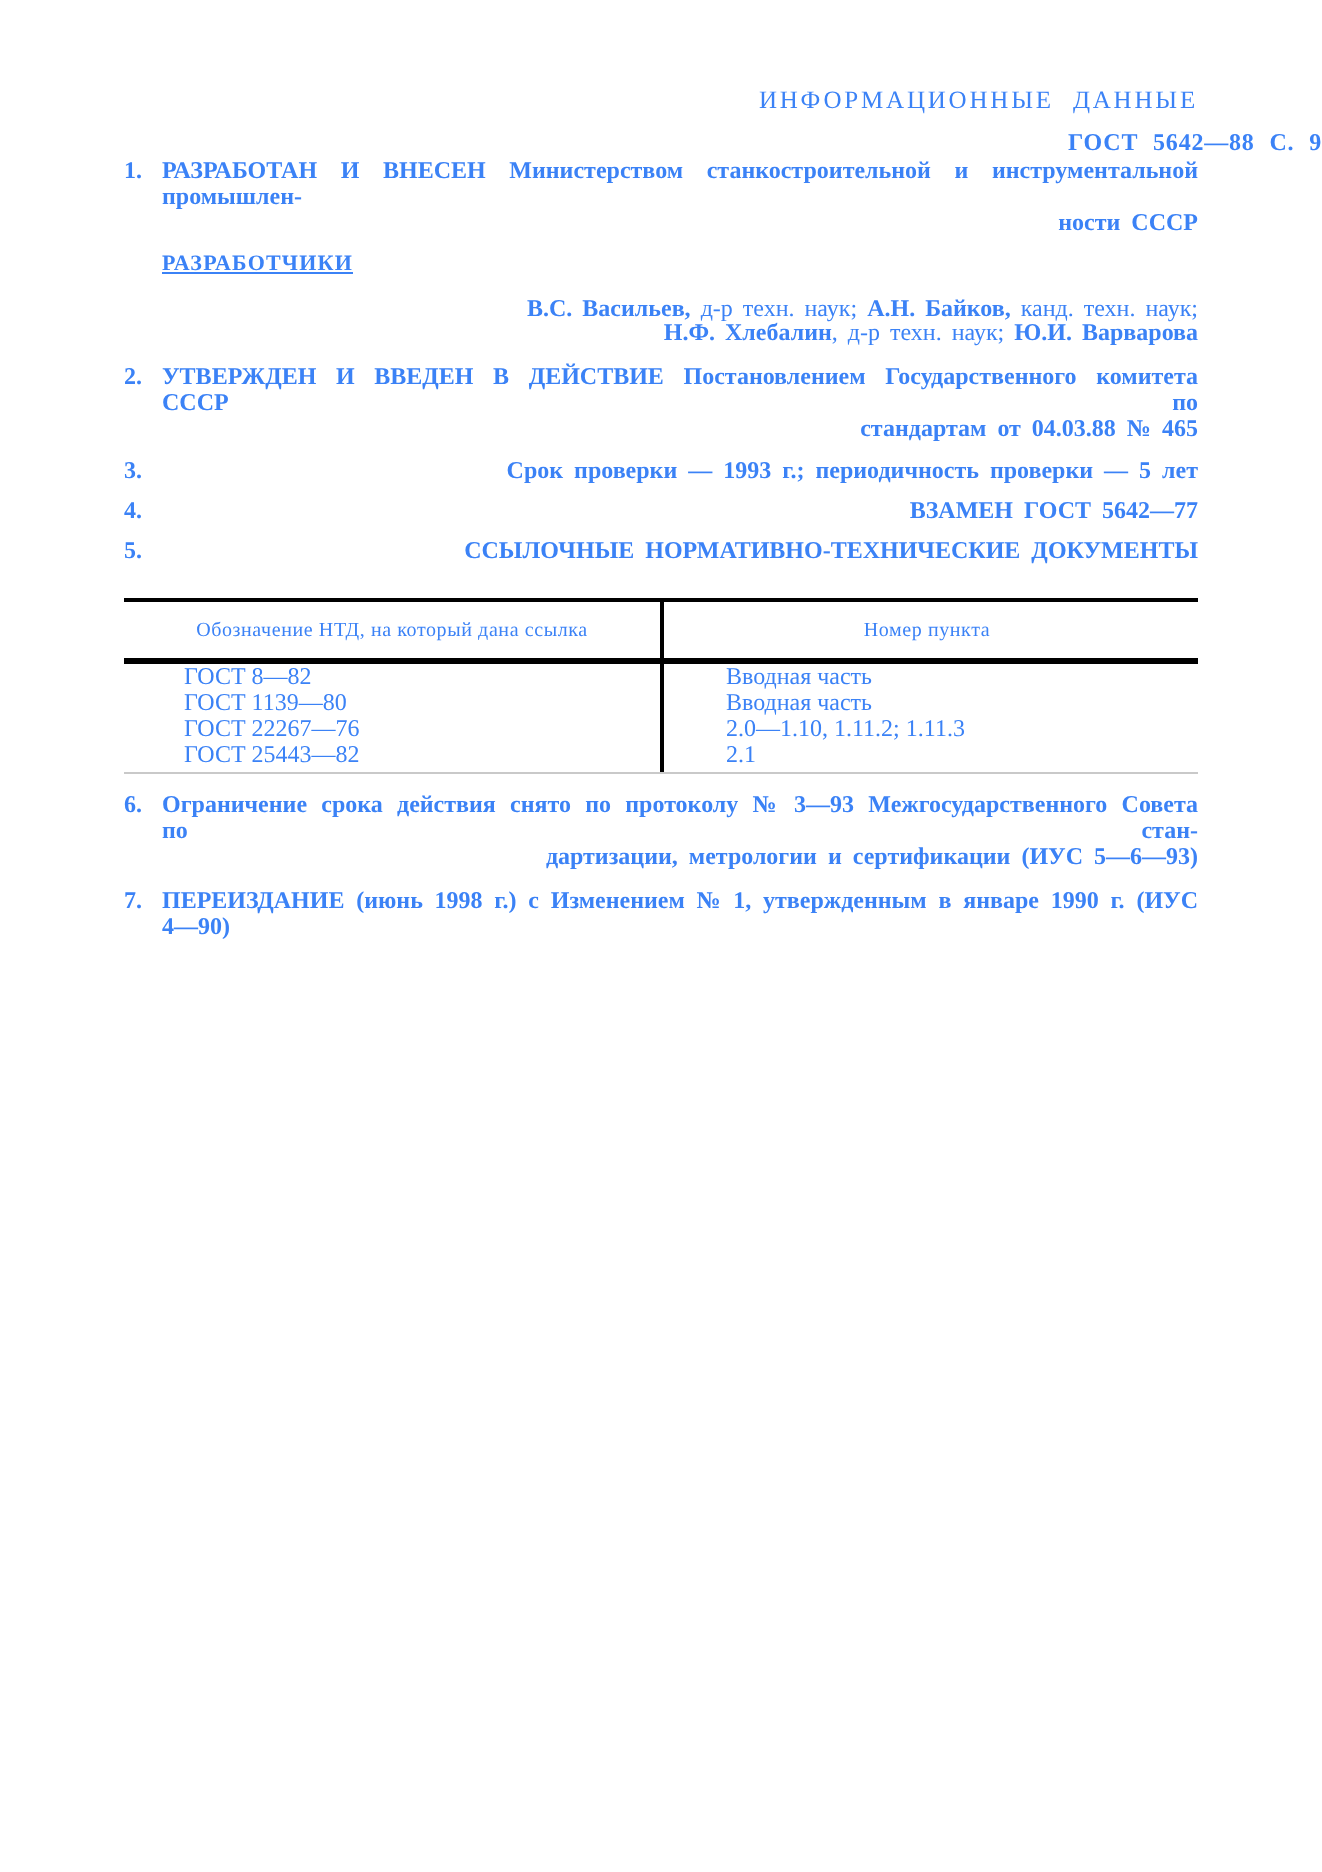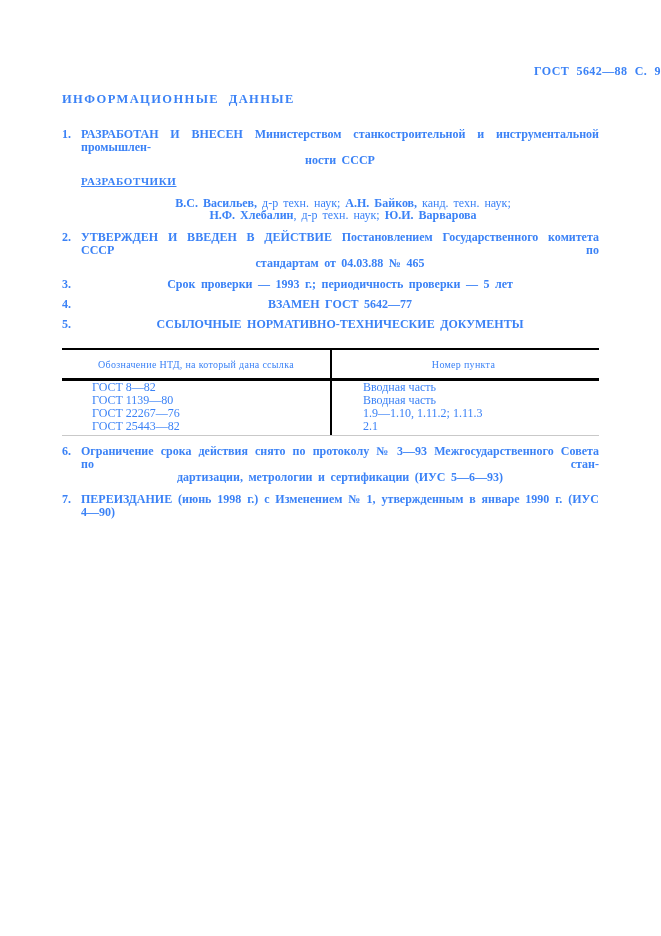--- a/index.html
+++ b/index.html
@@ -23,43 +23,43 @@
     top: 65px;
     right: 0;
     font-size: 12px;
     font-weight: bold;
     word-spacing: 4px;
     letter-spacing: 0.4px;
     line-height: 13px;
     white-space: nowrap;
   }
   .doc-title {
-    margin-top: 93px;
-    text-align: left;
+    margin-top: 44px;
+    text-align: right;
     font-size: 12.5px;
-    font-weight: bold;
+    font-weight: normal;
     letter-spacing: 1.4px;
     word-spacing: 5px;
     line-height: 13px;
   }
   .item {
     position: relative;
     padding-left: 19px;
     font-size: 12px;
     font-weight: bold;
     line-height: 13px;
     word-spacing: 2.5px;
   }
   .item .num {
     position: absolute;
     left: 0;
     top: 0;
     font-weight: bold;
   }
-  .line { text-align: center; }
+  .line { text-align: right; }
   .line.fill {
     text-align: justify;
     text-align-last: justify;
   }
   .mt-item1 { margin-top: 22px; }
   .devs-heading {
     margin-top: 8px;
     margin-left: 19px;
     font-size: 11px;
     font-weight: bold;
@@ -175,21 +175,21 @@
         <div class="t-row">
           <div class="t-cell c1">ГОСТ 8—82</div>
           <div class="t-cell c2">Вводная часть</div>
         </div>
         <div class="t-row">
           <div class="t-cell c1">ГОСТ 1139—80</div>
           <div class="t-cell c2">Вводная часть</div>
         </div>
         <div class="t-row">
           <div class="t-cell c1">ГОСТ 22267—76</div>
-          <div class="t-cell c2">1.9—1.10, 1.11.2; 1.11.3</div>
+          <div class="t-cell c2">2.0—1.10, 1.11.2; 1.11.3</div>
         </div>
         <div class="t-row">
           <div class="t-cell c1">ГОСТ 25443—82</div>
           <div class="t-cell c2">2.1</div>
         </div>
       </div>
     </div>
 
     <div class="item mt-item6">
       <span class="num">6.</span>

